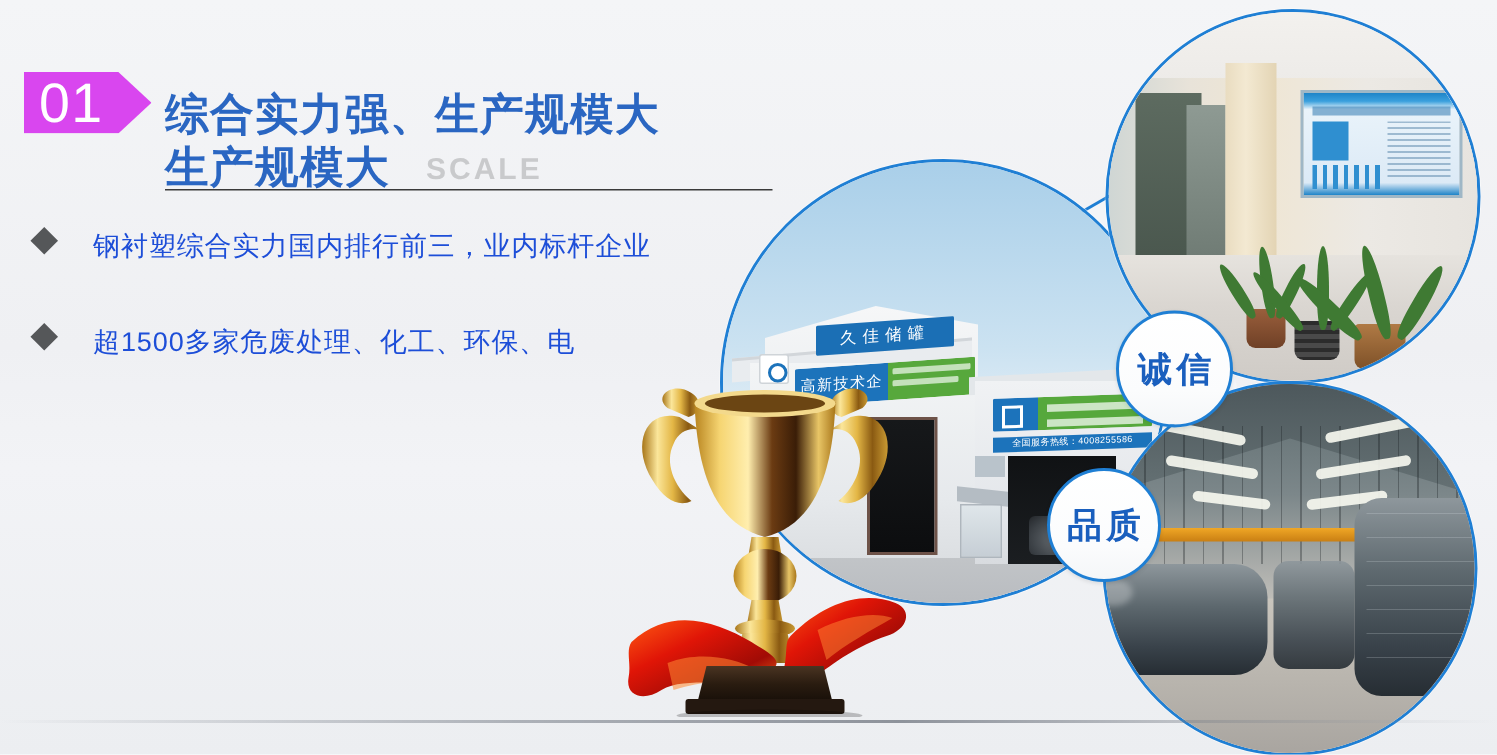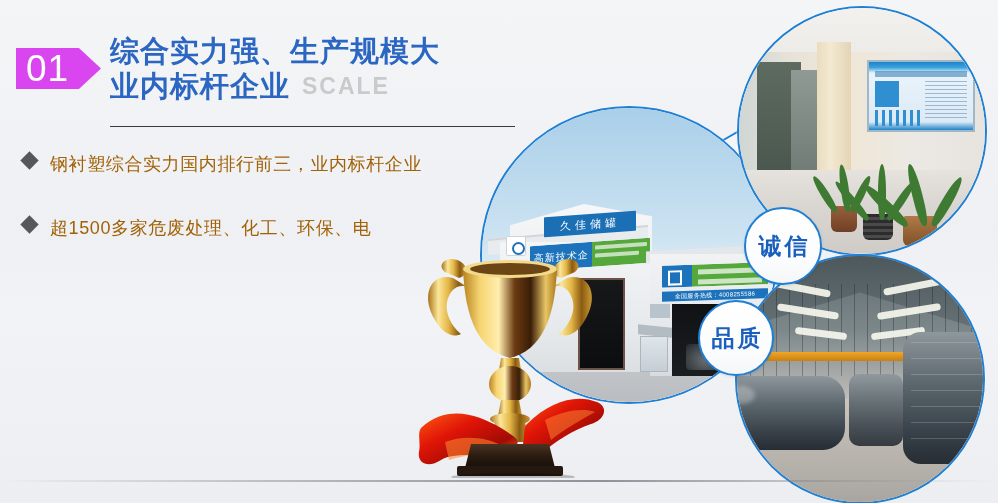--- a/index.html
+++ b/index.html
@@ -22,44 +22,44 @@
 
   #index-badge{
     position:absolute; left:16px; top:26px; width:85px; height:41px;
     background:#d946ef; color:#fff;
     clip-path:polygon(0 0, 74% 0, 100% 50%, 74% 100%, 0 100%);
     display:flex; align-items:center; justify-content:flex-start;
     font-size:37px; letter-spacing:1px; font-weight:400;
   }
   #index-badge .num{ padding-left:10px; line-height:1; }
 
-  #title-wrap{ position:absolute; left:110px; top:12px; width:420px; }
+  #title-wrap{ position:absolute; left:110px; top:38px; width:420px; }
   .title-line{
     color:#2a66c2; font-size:29px; font-weight:700; line-height:35px;
     letter-spacing:1px; white-space:nowrap;
   }
   #scale-word{
-    color:#c9cacc; font-size:23px; font-weight:700; letter-spacing:2px;
-    margin-left:12px; vertical-align:2px;
+    color:#c9cacc; font-size:20px; font-weight:700; letter-spacing:2px;
+    margin-left:24px; vertical-align:2px;
   }
   #title-rule{
     position:absolute; left:110px; top:104px; width:405px; height:1px;
     background:#3a3a3a;
   }
 
   
   #bullet-list{ position:absolute; left:0; top:148px; width:470px; }
   .bullet-row{ display:flex; align-items:flex-start; margin-bottom:31px; }
   .bullet-row:last-child{ margin-bottom:0; }
   .diamond{
     width:13px; height:13px; background:#555759; transform:rotate(45deg);
     margin:6px 0 0 23px; flex:0 0 auto;
   }
   .bullet-text{
-    margin-left:14px; color:#a16207; font-size:18px; line-height:33px;
+    margin-left:26px; color:#1d4ed8; font-size:18px; line-height:33px;
     letter-spacing:.6px; font-weight:500;
   }
   .bullet-text .l2{ display:block; }
 
   
   #collage{ position:absolute; left:465px; top:-4px; width:533px; height:507px; }
 
   .photo-circle{
     position:absolute; border-radius:50%; overflow:hidden;
     border:2px solid #1f7fd4;
@@ -217,38 +217,38 @@
     position:absolute; border-radius:50%;
     background:linear-gradient(180deg,#ffffff 0%,#fbfcfd 70%,#f4f6f8 100%);
     border:2px solid #1f7fd4;
     display:flex; align-items:center; justify-content:center;
     color:#1a5fbe; font-size:23px; font-weight:700; letter-spacing:3px;
     text-indent:3px;
     box-shadow:0 1px 3px rgba(0,0,0,.10);
   }
   #label-shili{ left:221px; top:101px; width:74px; height:74px; }
   #label-chengxin{ left:279px; top:211px; width:78px; height:78px; }
-  #label-pinzhi{ left:233px; top:304px; width:76px; height:76px; }
+  #label-pinzhi{ left:233px; top:316px; width:76px; height:76px; }
 
   
   #connectors{ position:absolute; inset:0; pointer-events:none; }
 </style>
 </head>
 <body>
 
 <div id="headline-block">
 
   <div id="index-badge">
     <span class="num">01</span>
   </div>
 
   <div id="title-wrap">
     <div class="title-line">综合实力强、生产规模大</div>
     <div class="title-line">
-      <span>业内标杆企业</span><span id="scale-word">SCALE</span>
+      <span>生产规模大</span><span id="scale-word">SCALE</span>
     </div>
   </div>
 
   <div id="title-rule"></div>
 </div>
 
 <div id="bullet-list">
 
   <div class="bullet-row">
     <span class="diamond"></span>

